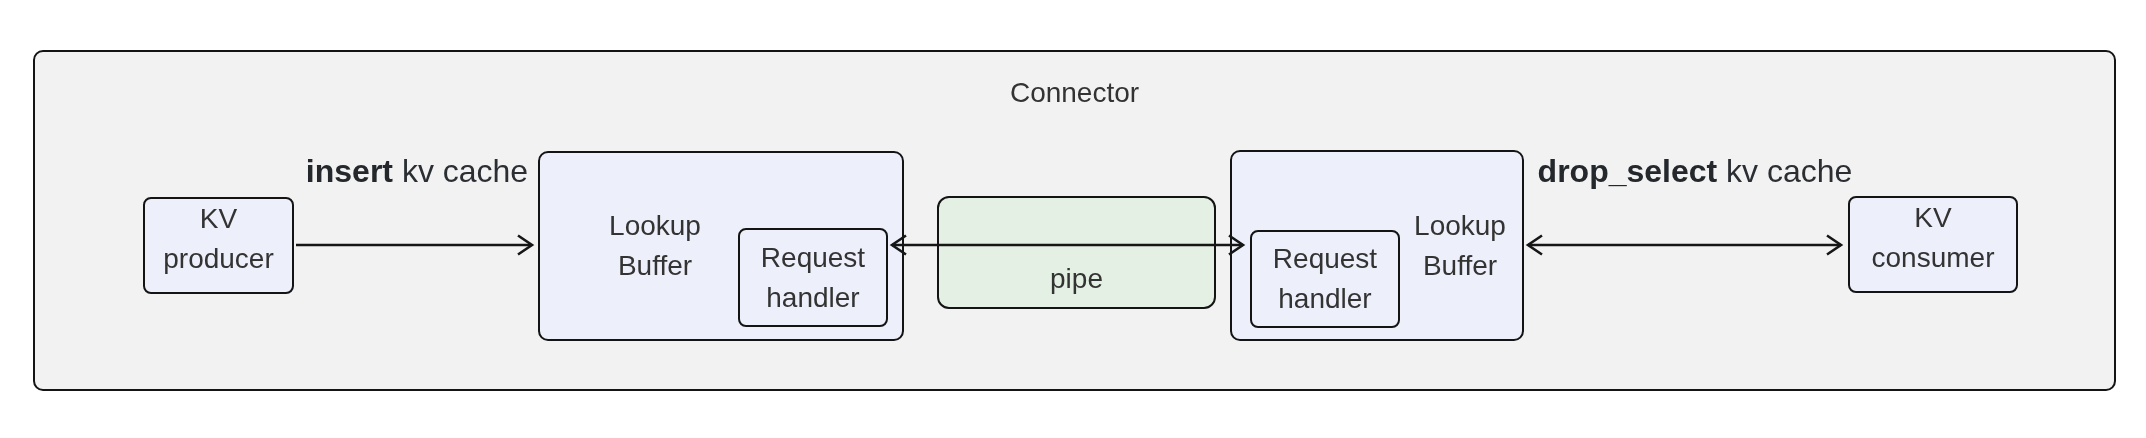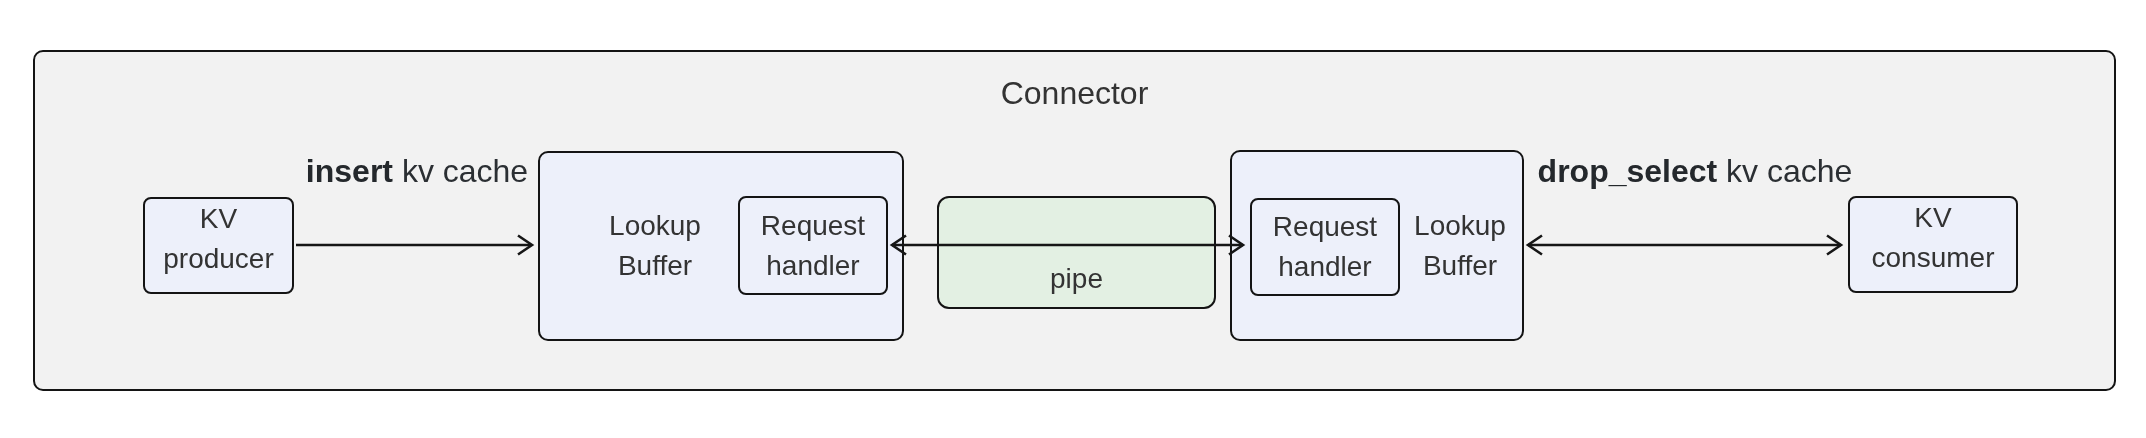--- a/index.html
+++ b/index.html
@@ -24,21 +24,21 @@
     box-sizing: border-box;
     background: #f2f2f2;
     border: 2.5px solid #141414;
     border-radius: 10px;
   }
   .outer-title {
     position: absolute;
     left: 33px; top: 76px;
     width: 2083px;
     text-align: center;
-    font-size: 32px;
+    font-size: 28px;
     line-height: 34px;
     color: #333333;
     z-index: 2;
   }
   
   .node {
     position: absolute;
     box-sizing: border-box;
     background: #edf0fa;
     border: 2px solid #141414;
@@ -66,20 +66,21 @@
   .lb-left  .lb-label { left: 20px;  width: 190px; }
   .lb-right .lb-label { left: 168px; width: 120px; }
   .rh {
     position: absolute;
     box-sizing: border-box;
     background: #edf0fa;
     border: 2px solid #141414;
     border-radius: 8px;
     display: flex; align-items: center; justify-content: center;
     text-align: center;
+    margin-top: 32px;
   }
   .lb-left  .rh { left: 198px; top: 43px; width: 150px; height: 99px; }
   .lb-right .rh { left: 18px;  top: 46px; width: 150px; height: 98px; }
   .pipe-box {
     position: absolute;
     left: 937px; top: 196px;
     width: 279px; height: 113px;
     box-sizing: border-box;
     background: #e3f0e3;
     border: 2px solid #141414;

